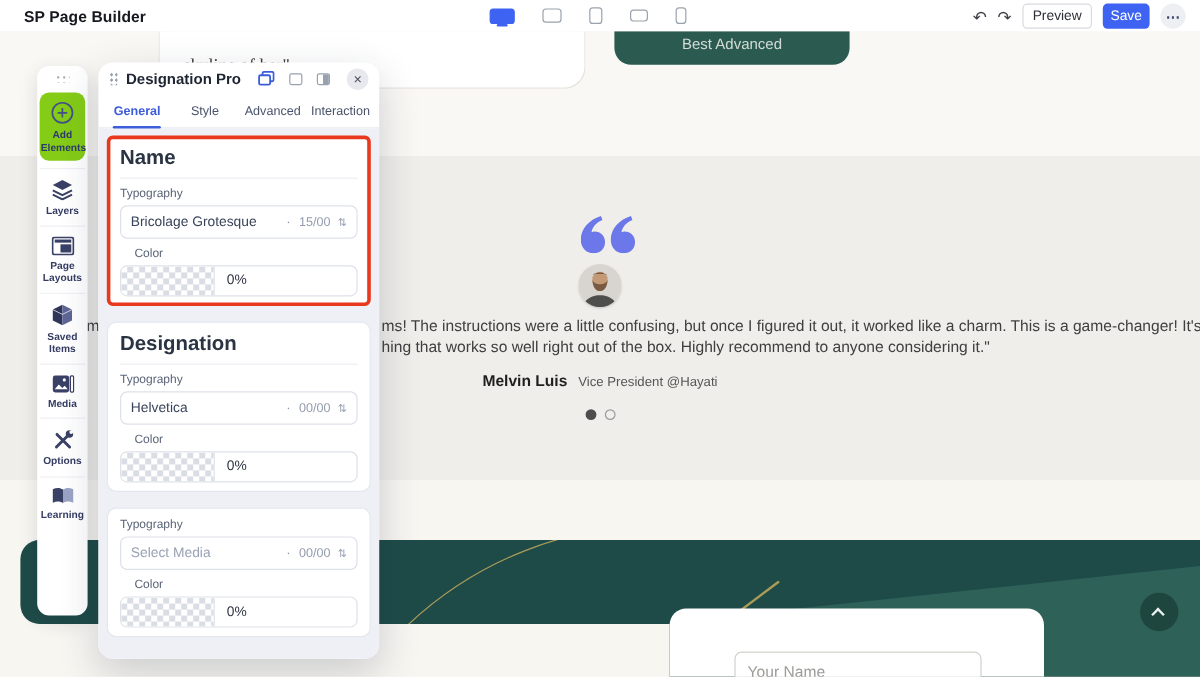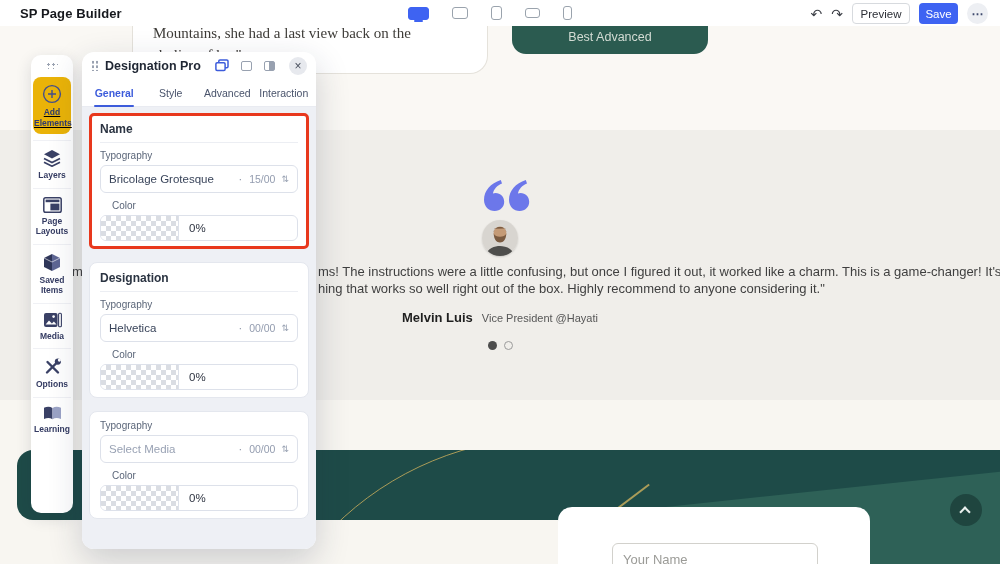--- a/index.html
+++ b/index.html
@@ -54,21 +54,21 @@
   #gold-seg { position:absolute; left:48px; top:48px; width:48px; height:2px; background:rgba(195,170,92,.85); transform:rotate(-37deg); }
   #foot-card { left:558px; top:507px; width:312px; height:57px; background:#fff; border-radius:14px 14px 0 0; }
   #name-input { position:absolute; left:54px; top:36px; width:206px; height:32px; border:1px solid #D2D1CC; border-radius:6px; padding:7px 10px; font-size:13px; color:#333; background:#fff; font-family:"Liberation Sans",sans-serif; }
   #name-input::placeholder { color:#9B9B97; }
   #scroll-top { left:950px; top:494px; width:32px; height:32px; border-radius:50%; background:rgba(16,42,40,.5); }
   #scroll-top i { position:absolute; left:11px; top:14px; width:8px; height:8px; border-left:2px solid #EAF0EE; border-top:2px solid #EAF0EE; transform:rotate(45deg); }
 
   
   #sidebar { left:31px; top:55px; width:42px; height:458px; background:#fff; border-radius:10px; box-shadow:0 5px 16px rgba(25,35,60,.14); display:flex; flex-direction:column; align-items:center; padding-top:7px; z-index:5; }
   .gripdots { width:12px; height:7px; background:radial-gradient(#9AA2B1 1px, transparent 1.2px); background-size:5px 5px; margin-bottom:8px; }
-  #sb-add { width:38px; background:#eab308; border-radius:8px; padding:7px 1px 6px; text-align:center; margin-bottom:6px;text-decoration:underline; }
+  #sb-add { width:38px; background:#84cc16; border-radius:8px; padding:7px 1px 6px; text-align:center; margin-bottom:6px; }
   .sb-item { text-align:center; padding:8px 0 7px; width:38px; border-top:1px solid #F0F1F5; }
   .sb-label { font-size:8.5px; font-weight:600; color:#353C63; line-height:10.5px; margin-top:3px; }
   #sb-add .sb-label { color:#2E3A6E; }
   .sb-item svg, #sb-add svg { display:block; margin:0 auto; }
 
   
   #panel { left:82px; top:52px; width:234px; height:497px; background:#fff; border-radius:12px; box-shadow:0 12px 34px rgba(30,40,70,.20); z-index:6; display:flex; flex-direction:column; overflow:hidden; }
   #panel-head { height:27px; display:flex; align-items:center; padding:0 9px; gap:7px; }
   .pgrip { width:7px; height:11px; background:radial-gradient(#9AA2B1 1px, transparent 1.2px); background-size:4px 4.5px; }
   #panel-title { font-size:12.5px; font-weight:700; color:#1F2633; flex:1; }
@@ -76,40 +76,40 @@
   .sq { width:11px; height:10px; border:1.5px solid #98A1B0; border-radius:2px; margin-left:5px; }
   .sq.fill { background:linear-gradient(to right, #fff 45%, #98A1B0 45%); }
   #panel-close { width:18px; height:18px; border-radius:50%; background:#E7E9EE; color:#49505E; font-size:12px; display:flex; align-items:center; justify-content:center; margin-left:7px; }
   #tabs { display:flex; height:28px; border-bottom:1px solid #E9EBF1; padding:0 4px; }
   .tab { flex:1; display:flex; align-items:center; justify-content:center; font-size:10.5px; color:#49536B; position:relative; }
   .tab.active { color:#3D5CDB; font-weight:700; }
   .tab.active:after { content:""; position:absolute; left:15%; right:15%; bottom:-1px; height:2px; background:#3D5CDB; border-radius:1px; }
   #panel-body { flex:1; background:#EEF0F5; padding:6px 7px; overflow:hidden; }
   .pcard { background:#fff; border:1px solid #E4E7EE; border-radius:8px; padding:8px 10px 7px; margin-bottom:13px; }
   .pcard.hl { border:3px solid #E8381D; border-radius:5px; padding:6px 8px 5px; }
-  .pc-title { font-size:12px; font-weight:700; color:#2B3442; padding-bottom:6px; border-bottom:1px solid #ECEEF3; margin-bottom:7px; }
+  .pc-title { font-size:17px; font-weight:700; color:#2B3442; padding-bottom:6px; border-bottom:1px solid #ECEEF3; margin-bottom:7px; }
   .f-label { font-size:10px; color:#5A6578; margin-bottom:4px; }
   .f-label.second { margin-top:7px;margin-left:12px; }
   .sel-row { height:28px; border:1px solid #DDE1EA; border-radius:6px; display:flex; align-items:center; padding:0 8px; }
   .sel-font { font-size:11.5px; color:#39445A; }
   .sel-font.ph { color:#99A2B4; }
   .sel-sep { margin-left:auto; color:#8B93A6; font-size:11px; }
   .sel-size { font-size:10.5px; color:#939CAF; margin:0 6px 0 7px; }
   .sel-adj { font-size:9px; color:#98A1B2; }
   .color-row { height:26px; border:1px solid #DDE1EA; border-radius:6px; display:flex; overflow:hidden; }
   .swatch { width:78px; border-right:1px solid #DDE1EA; background:repeating-conic-gradient(#DADDE3 0% 25%, #ffffff 0% 50%) 0 0/10px 10px; }
   .cval { flex:1; display:flex; align-items:center; padding-left:10px; font-size:11.5px; color:#2F3542; }
 </style>
 </head>
 <body>
 
 <div class="abs" id="strip"></div>
 
 <div class="abs" id="hero-card">
-  <p><span>Mountains, she had a last view back on the</span><br><span>skyline of her"</span></p>
+  <p><br><span>skyline of her"</span></p>
 </div>
 
 <div class="abs" id="badge">
   <span>Best Advanced</span>
 </div>
 
 <div class="abs" id="testimonial-band"></div>
 
 <div class="abs" id="quote">
   <svg width="46" height="31" viewBox="0 0 46 31">

